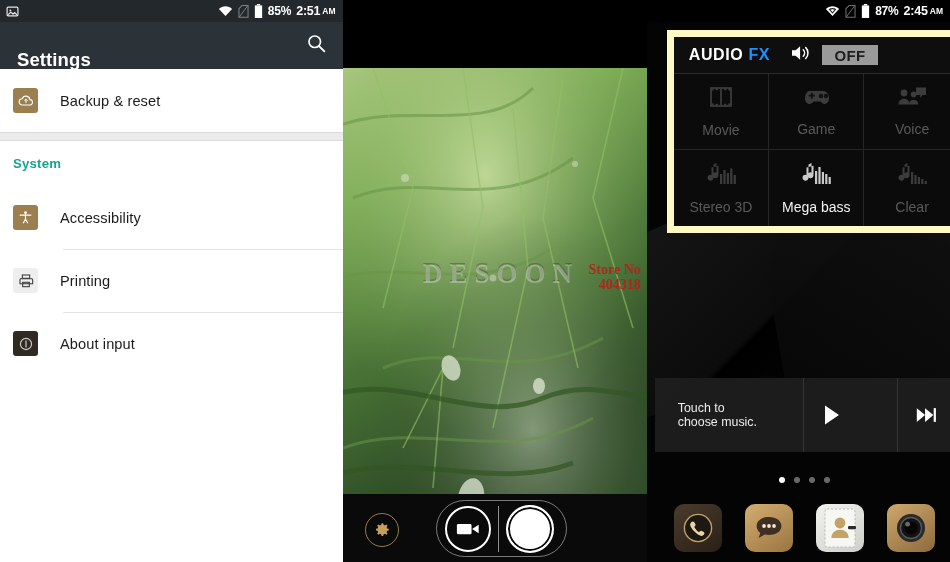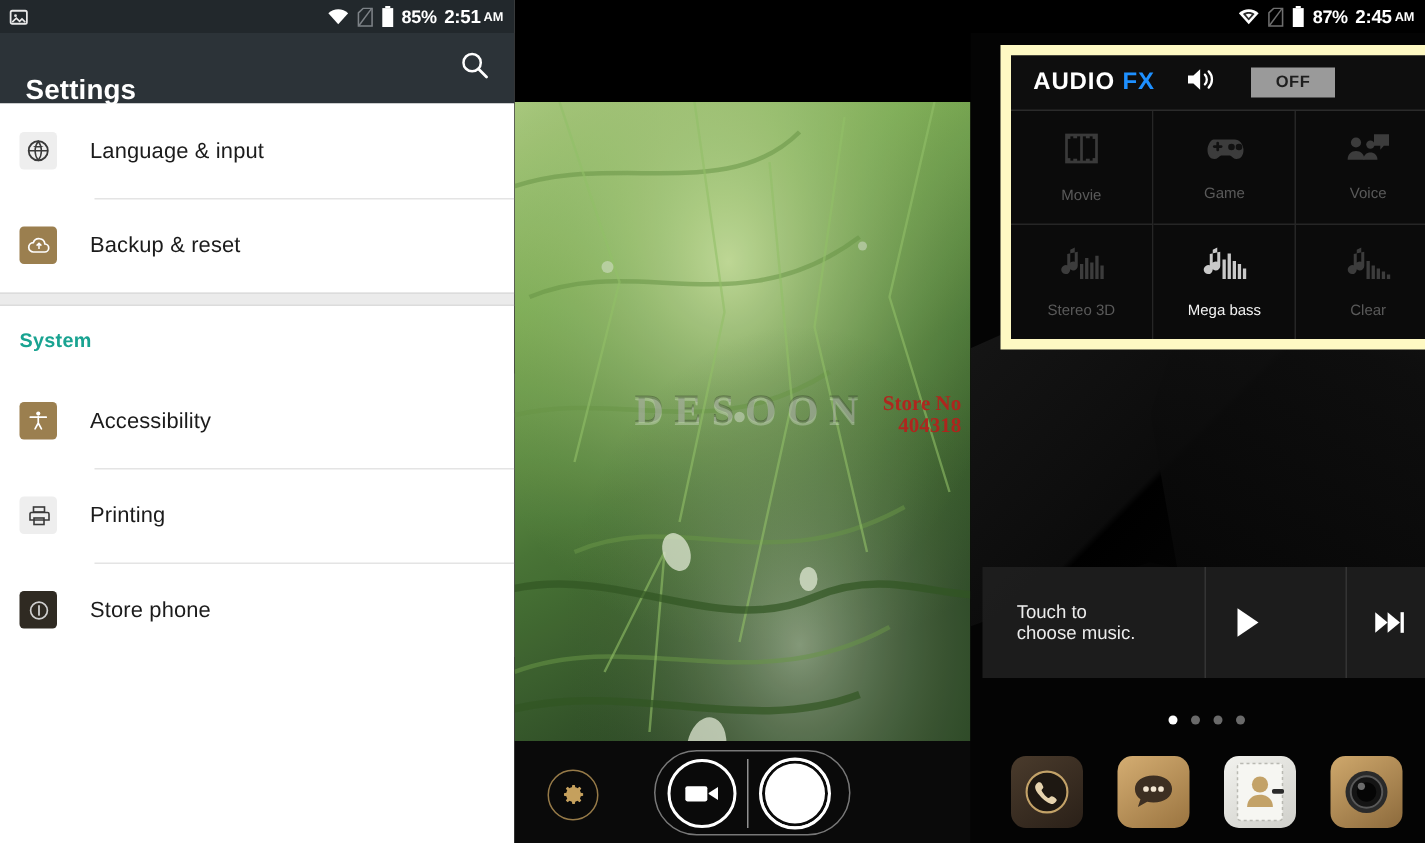--- a/index.html
+++ b/index.html
@@ -121,33 +121,33 @@
     background: #111; border: 7px solid #fef9c3;
   }
   .fx-head {
     height: 37px; display:flex; align-items:center; padding: 0 0 0 15px;
     background:#0e0e0e; border-bottom: 1px solid #2b2b2b;
   }
   .fx-logo { font-size: 16px; font-weight: bold; color:#fff; letter-spacing:.6px; }
   .fx-logo em { color:#1e90ff; font-style: normal; }
   .fx-spk { margin-left: 20px; }
   .fx-onoff {
-    margin-left: 22px; width: 56px; height: 20px; background:#9a9a9a;
+    margin-left: 10px; width: 56px; height: 20px; background:#9a9a9a;
     display:flex; align-items:center; justify-content:center;
-    color:#1e1e1e; font-size: 11px; font-weight: bold; letter-spacing:.4px;
+    color:#1e1e1e; font-size: 15px; font-weight: bold; letter-spacing:.4px;
   }
   .fx-grid { display:grid; grid-template-columns: repeat(3,1fr); }
   .fx-cell {
     height: 76px; border-right:1px solid #262626; border-bottom:1px solid #262626;
     display:flex; flex-direction:column; align-items:center; justify-content:center;
     background: rgba(10,10,10,.85);
   }
   .fx-cell:nth-child(3n) { border-right:none; }
   .fx-cell:nth-child(n+4) { border-bottom:none; }
-  .fx-cell-label { font-size: 10px; color:#5a5a5a; margin-top: 9px; }
+  .fx-cell-label { font-size: 14px; color:#5a5a5a; margin-top: 9px; }
   .fx-cell.active .fx-cell-label { color:#f2f2f2; }
   .fx-player {
     position:absolute; left: 8px; top: 378px; width: 300px; height: 74px;
     background: rgba(30,30,30,.92); display:flex; align-items:center; z-index:5;gap:36px;
   }
   .fx-player-text { flex:1; padding-left: 23px; font-size: 12.4px; color:#ececec; }
   .fx-pbtn { width: 58px; height: 74px; display:flex; align-items:center; justify-content:center;
              border-left:1px solid #343434; }
   .fx-dots { position:absolute; left:0; top: 477px; width:316px; display:flex;
              justify-content:center; gap: 9px; z-index:5; }
@@ -204,30 +204,20 @@
       <div class="set-search">
         <svg width="21" height="21" viewBox="0 0 24 24">
             <circle cx="10" cy="10" r="6.6" fill="none" stroke="#fff" stroke-width="1.9"></circle>
             <path d="M14.9 14.9L21 21" stroke="#fff" stroke-width="2.1" stroke-linecap="round"></path>
           </svg>
       </div>
     </div>
 
     <div class="set-list">
 
-      <div class="set-row">
-        <div class="set-ic" style="background:#eeeeee">
-          <svg width="17" height="17" viewBox="0 0 24 24">
-              <circle cx="12" cy="12" r="9" fill="none" stroke="#3a3a3a" stroke-width="1.7"></circle>
-              <path d="M3.2 12h17.6M12 3a15 15 0 0 1 0 18 15 15 0 0 1 0-18z" fill="none" stroke="#3a3a3a" stroke-width="1.4"></path>
-              <path d="M7 7.5c3 2 7 2 10 0" fill="#3a3a3a"></path>
-            </svg>
-        </div>
-        <div class="set-label">Language &amp; input</div>
-      </div>
 
       <div class="set-row">
         <div class="set-ic" style="background:#9b7f4f">
           <svg width="16" height="16" viewBox="0 0 24 24">
               <path d="M6.5 18h11a4 4 0 0 0 .4-8 6 6 0 0 0-11.6-1.3A3.8 3.8 0 0 0 6.5 18z" fill="none" stroke="#fff" stroke-width="1.7"></path>
               <path d="M12 15V9.5M9.6 11.6L12 9.2l2.4 2.4" fill="none" stroke="#fff" stroke-width="1.5"></path>
             </svg>
         </div>
         <div class="set-label">Backup &amp; reset</div>
       </div>
@@ -263,21 +253,21 @@
         <div class="set-label">Printing</div>
       </div>
 
       <div class="set-row">
         <div class="set-ic" style="background:#2f2a22">
           <svg width="16" height="16" viewBox="0 0 24 24">
               <circle cx="12" cy="12" r="8.4" fill="none" stroke="#cfcfcf" stroke-width="1.7"></circle>
               <path d="M12 7.4v9" stroke="#cfcfcf" stroke-width="1.8" stroke-linecap="round"></path>
             </svg>
         </div>
-        <div class="set-label">Store phone</div>
+        <div class="set-label">About input</div>
       </div>
 
     </div>
   </div>
 
   <div class="panel p-camera">
 
     <div class="cam-preview">
       <svg class="cam-bg" width="317" height="426" viewBox="0 0 317 426" preserveAspectRatio="none">
         <defs>

